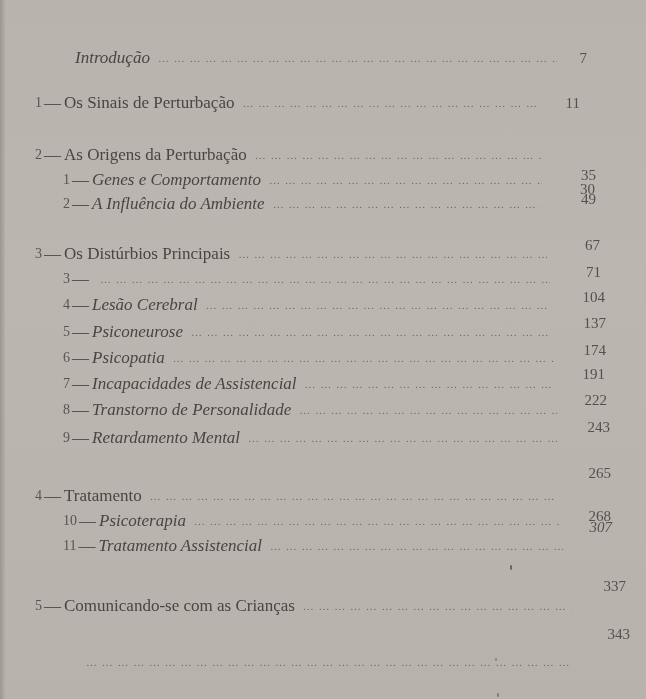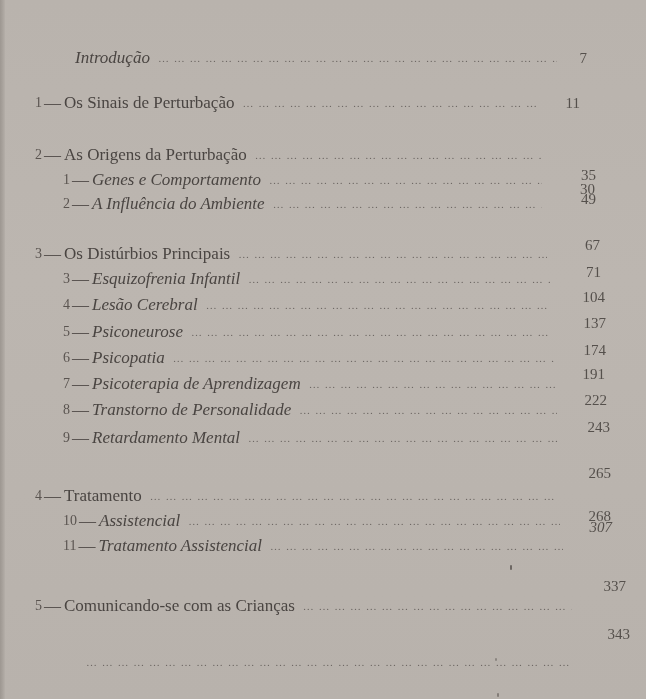--- a/index.html
+++ b/index.html
@@ -121,21 +121,20 @@
     <span class="num">3</span>
     <span class="dash">—</span>
     <span class="title">Os Distúrbios Principais</span>
     <span class="leader"></span>
   </div>
   <div class="page-num" style="left:560px; top:237px;">67</div>
 
   <div class="entry italic" style="left:63px; top:269px; width:495px;">
     <span class="num">3</span>
     <span class="dash">—</span>
-    <span class="title">Esquizofrenia Infantil</span>
     <span class="leader"></span>
   </div>
   <div class="page-num" style="left:561px; top:264px;">71</div>
 
   <div class="entry italic" style="left:63px; top:295px; width:497px;">
     <span class="num">4</span>
     <span class="dash">—</span>
     <span class="title">Lesão Cerebral</span>
     <span class="leader"></span>
   </div>
@@ -153,21 +152,21 @@
     <span class="num">6</span>
     <span class="dash">—</span>
     <span class="title">Psicopatia</span>
     <span class="leader"></span>
   </div>
   <div class="page-num" style="left:566px; top:342px;">174</div>
 
   <div class="entry italic" style="left:63px; top:374px; width:500px;">
     <span class="num">7</span>
     <span class="dash">—</span>
-    <span class="title">Psicoterapia de Aprendizagem</span>
+    <span class="title">Incapacidades de Assistencial</span>
     <span class="leader"></span>
   </div>
   <div class="page-num" style="left:565px; top:366px;">191</div>
 
   <div class="entry italic" style="left:63px; top:400px; width:502px;">
     <span class="num">8</span>
     <span class="dash">—</span>
     <span class="title">Transtorno de Personalidade</span>
     <span class="leader"></span>
   </div>
@@ -185,21 +184,21 @@
     <span class="num">4</span>
     <span class="dash">—</span>
     <span class="title">Tratamento</span>
     <span class="leader"></span>
   </div>
   <div class="page-num" style="left:571px; top:465px;text-align:right;">265</div>
 
   <div class="entry italic" style="left:63px; top:511px; width:505px;">
     <span class="num">10</span>
     <span class="dash">—</span>
-    <span class="title">Assistencial</span>
+    <span class="title">Psicoterapia</span>
     <span class="leader"></span>
   </div>
   <div class="page-num" style="left:571px; top:508px;">268</div>
 
   <div class="entry italic" style="left:63px; top:536px; width:508px;">
     <span class="num">11</span>
     <span class="dash">—</span>
     <span class="title">Tratamento Assistencial</span>
     <span class="leader"></span>
   </div>

